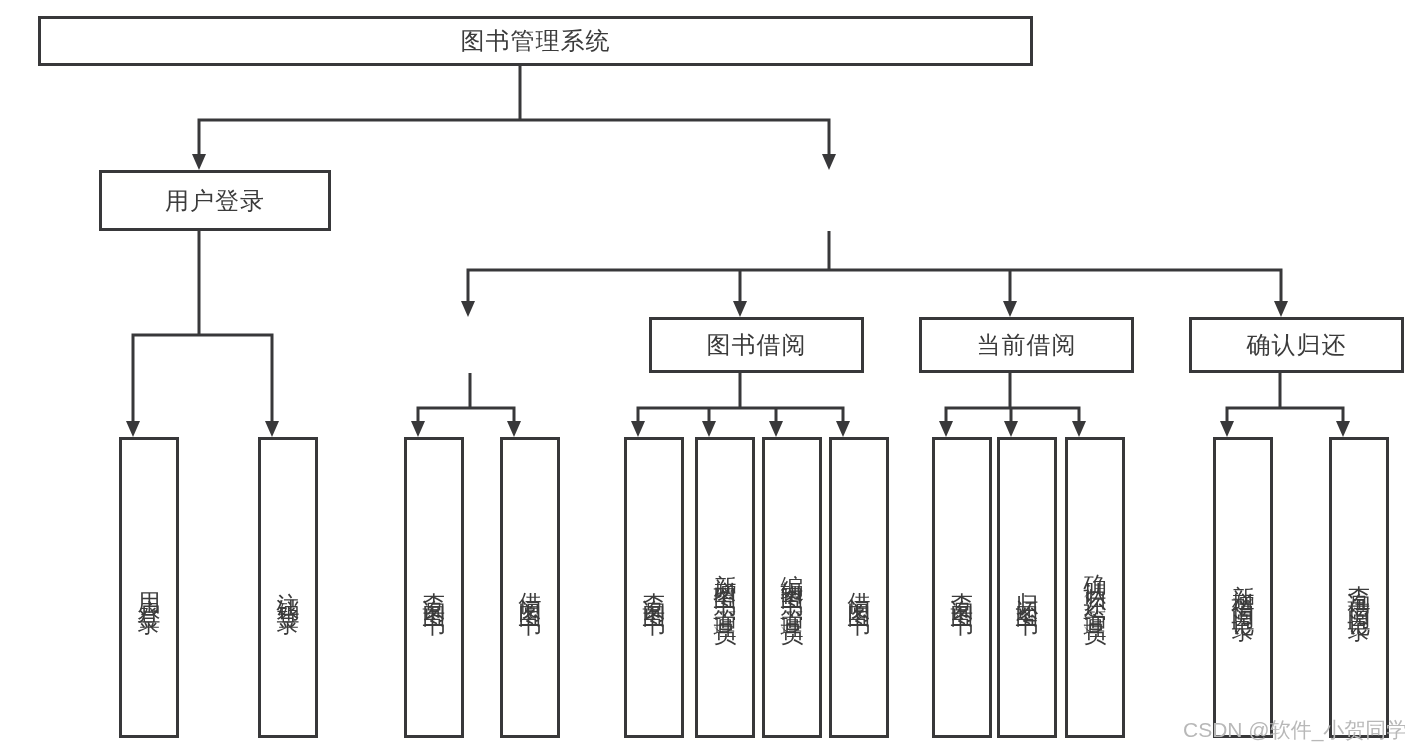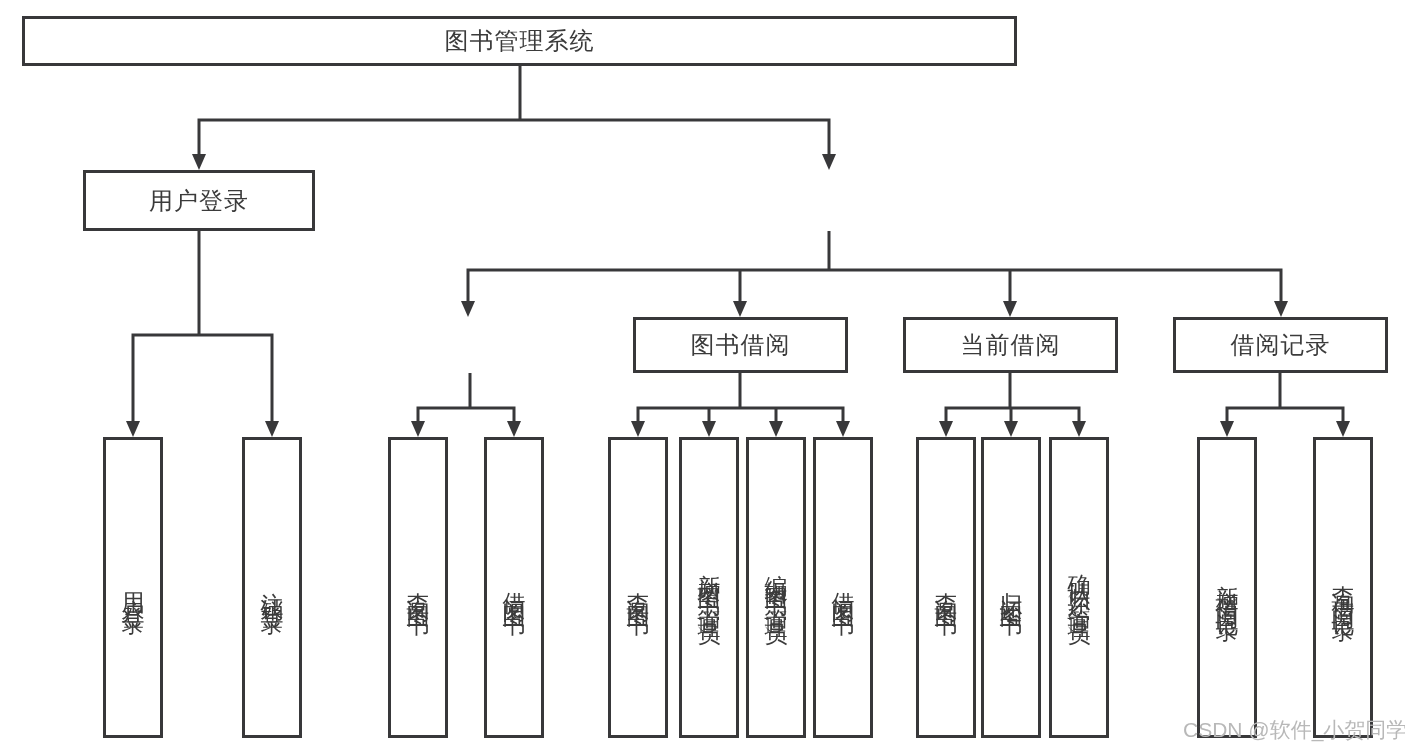--- a/index.html
+++ b/index.html
@@ -13,20 +13,21 @@
   .wires { position:absolute; left:0; top:0; z-index:1; }
   .node {
     position:absolute;
     box-sizing:border-box;
     border:3px solid #38383a;
     background:#ffffff;
     display:flex;
     align-items:center;
     justify-content:center;
     z-index:2;
+    margin-left:16px;
   }
   .hbox { font-size:24px; color:#3b3b3b; letter-spacing:1px; }
   .hbox span { white-space:nowrap; }
   .vbox { width:60px; height:301px; }
   .vbox span {
     writing-mode:vertical-rl;
     font-size:23px;
     letter-spacing:7px;
     line-height:1;
     color:#3b3b3b;
@@ -92,21 +93,21 @@
     <span>用户登录</span>
   </div>
 
   <div class="node hbox" style="left:633px;top:317px;width:215px;height:56px">
     <span>图书借阅</span>
   </div>
   <div class="node hbox" style="left:903px;top:317px;width:215px;height:56px">
     <span>当前借阅</span>
   </div>
   <div class="node hbox" style="left:1173px;top:317px;width:215px;height:56px">
-    <span>借阅记录</span>
+    <span>确认归还</span>
   </div>
 
   <div class="node vbox" style="left:103px;top:437px">
     <span>用户登录</span>
   </div>
   <div class="node vbox" style="left:242px;top:437px">
     <span>注销登录</span>
   </div>
 
   <div class="node vbox" style="left:388px;top:437px">

